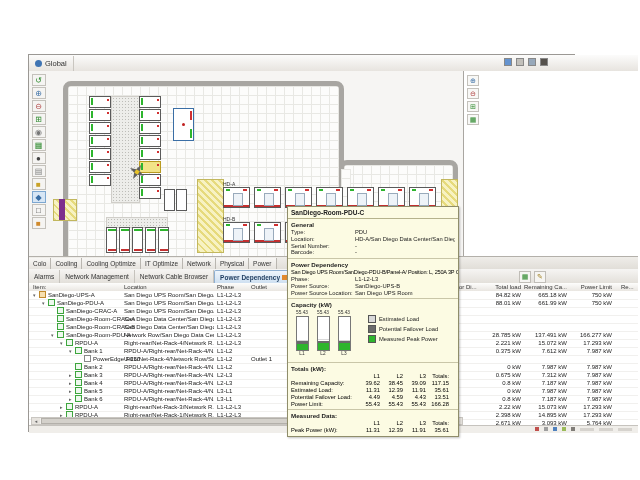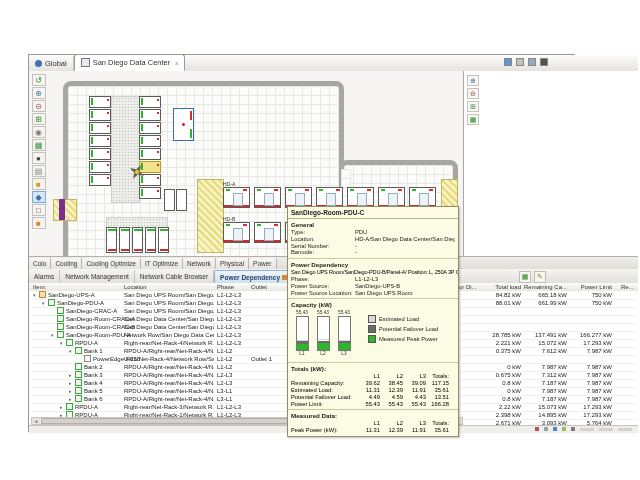--- a/index.html
+++ b/index.html
@@ -97,25 +97,20 @@
 <body>
 
 <div id="page">
   <div id="app">
 
     <div id="etabbar">
         <div class="etab">
           <span class="eicon"></span>
           <span>Global</span>
         </div>
-        <div class="etab active">
-          <span class="eicon2"></span>
-          <span>San Diego Data Center</span>
-          <span class="closex">x</span>
-        </div>
       </div>
     <div id="winicons">
         <div style="background: rgb(101, 147, 207);"></div>
         <div style="background: rgb(194, 192, 187);"></div>
         <div style="background: rgb(151, 168, 186);"></div>
         <div style="background: rgb(85, 81, 76);"></div>
       </div>
 
     <div id="maprow">
       <div id="maptools">

